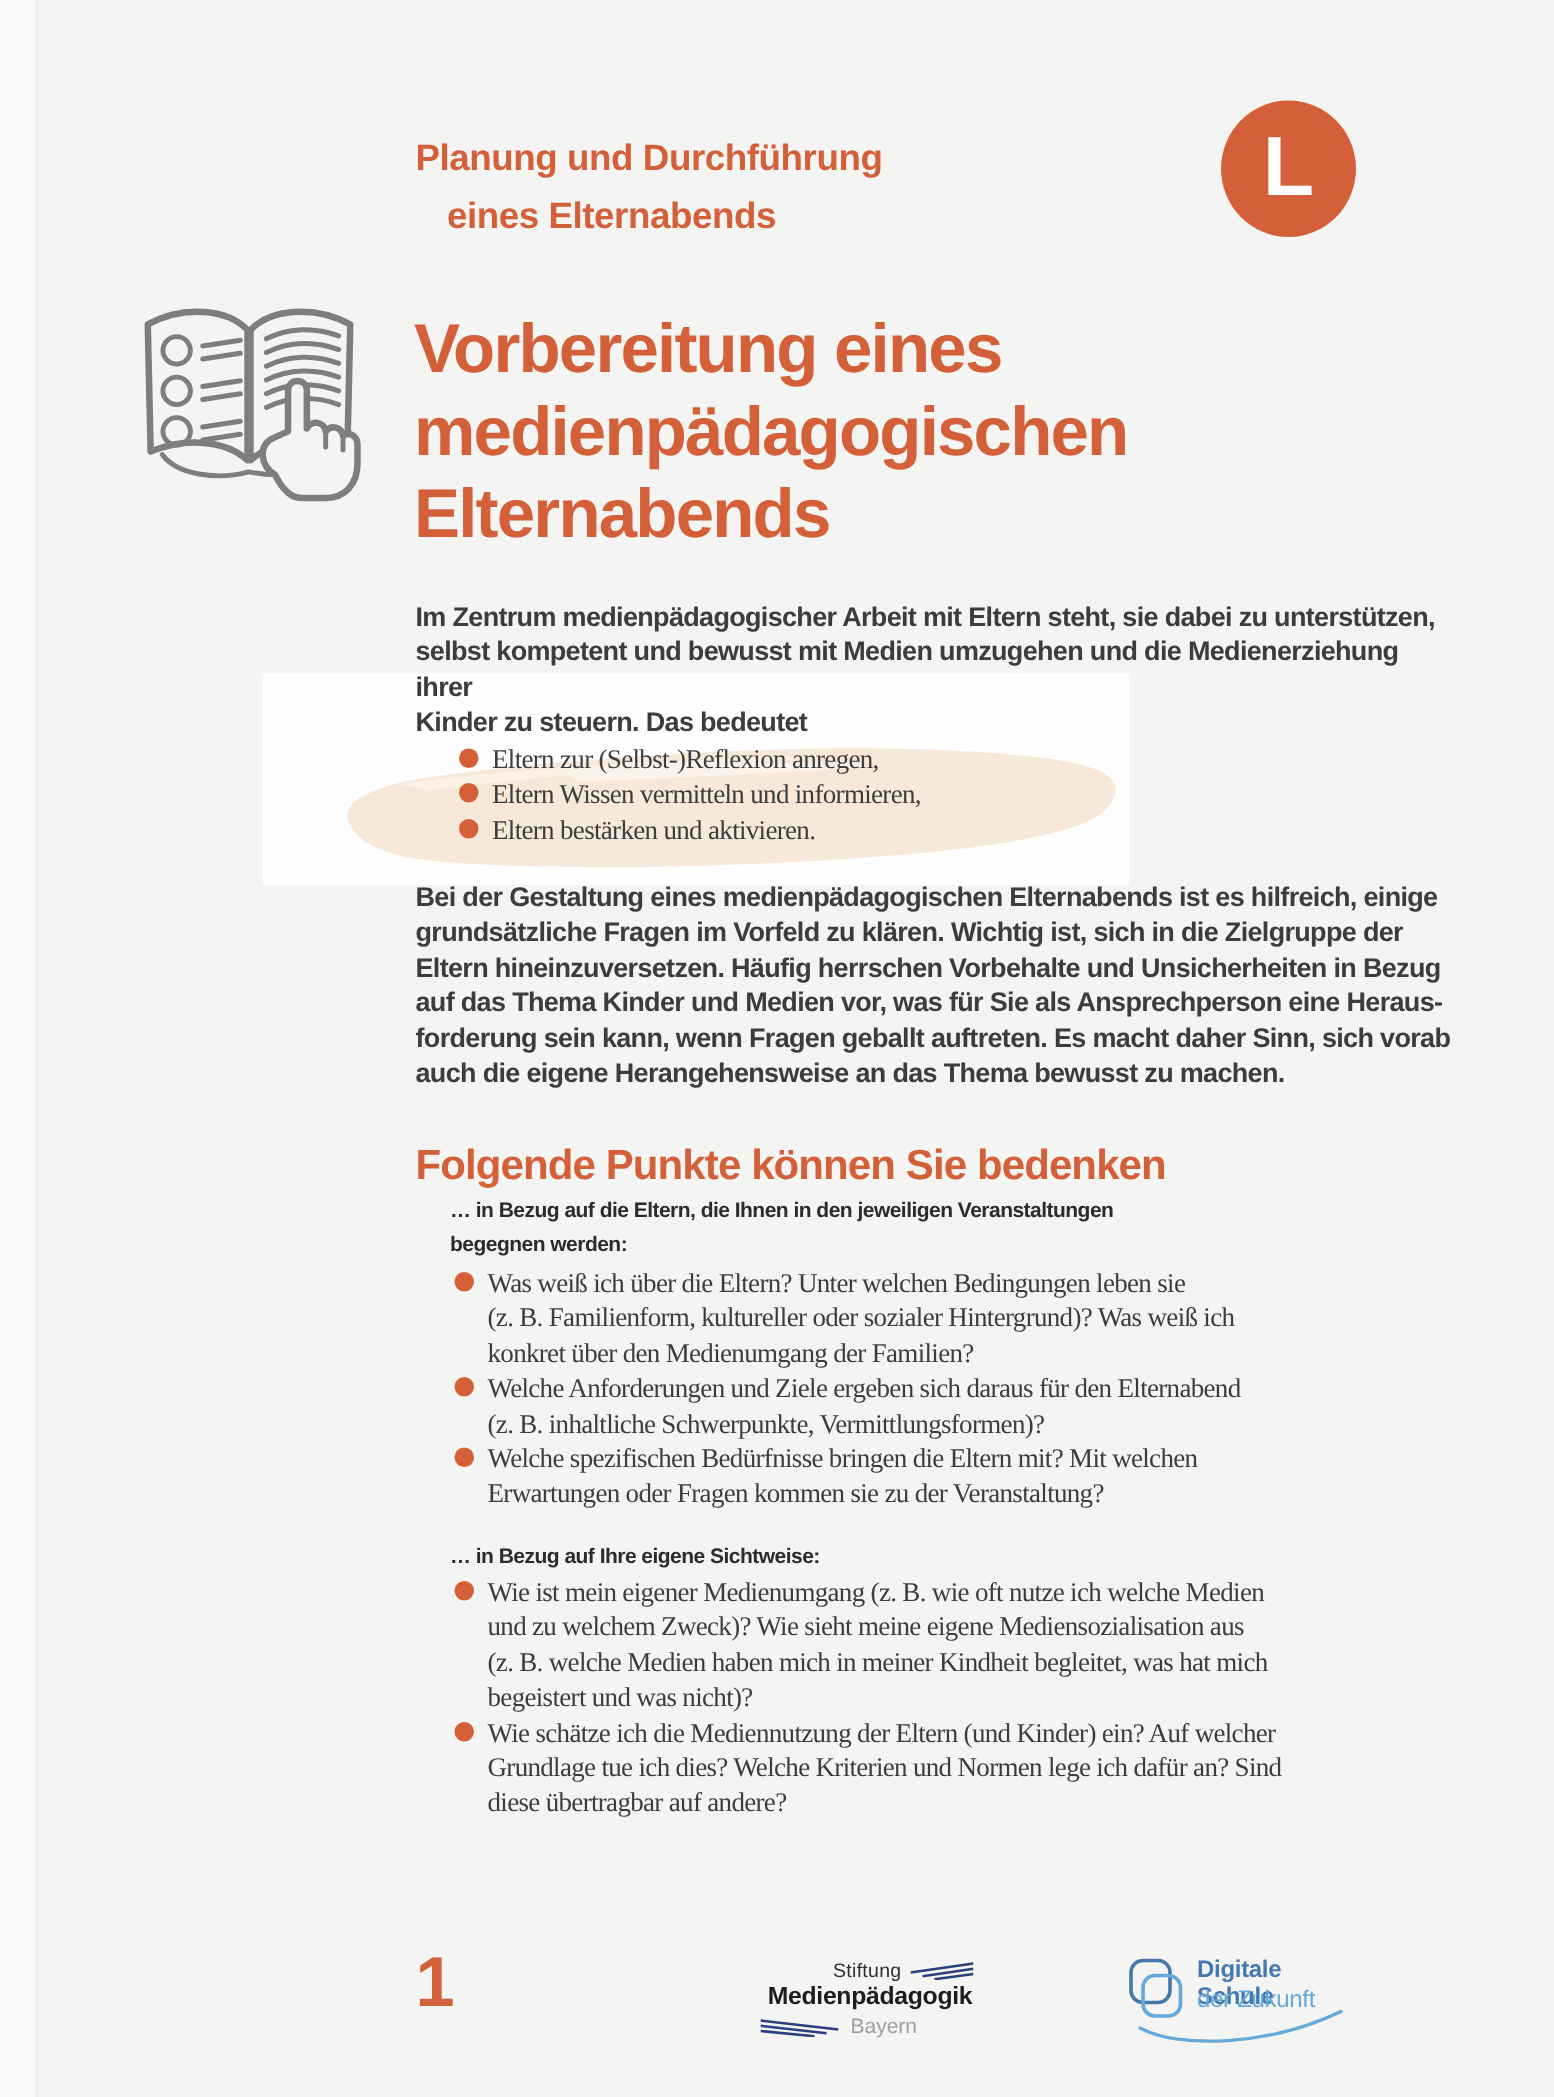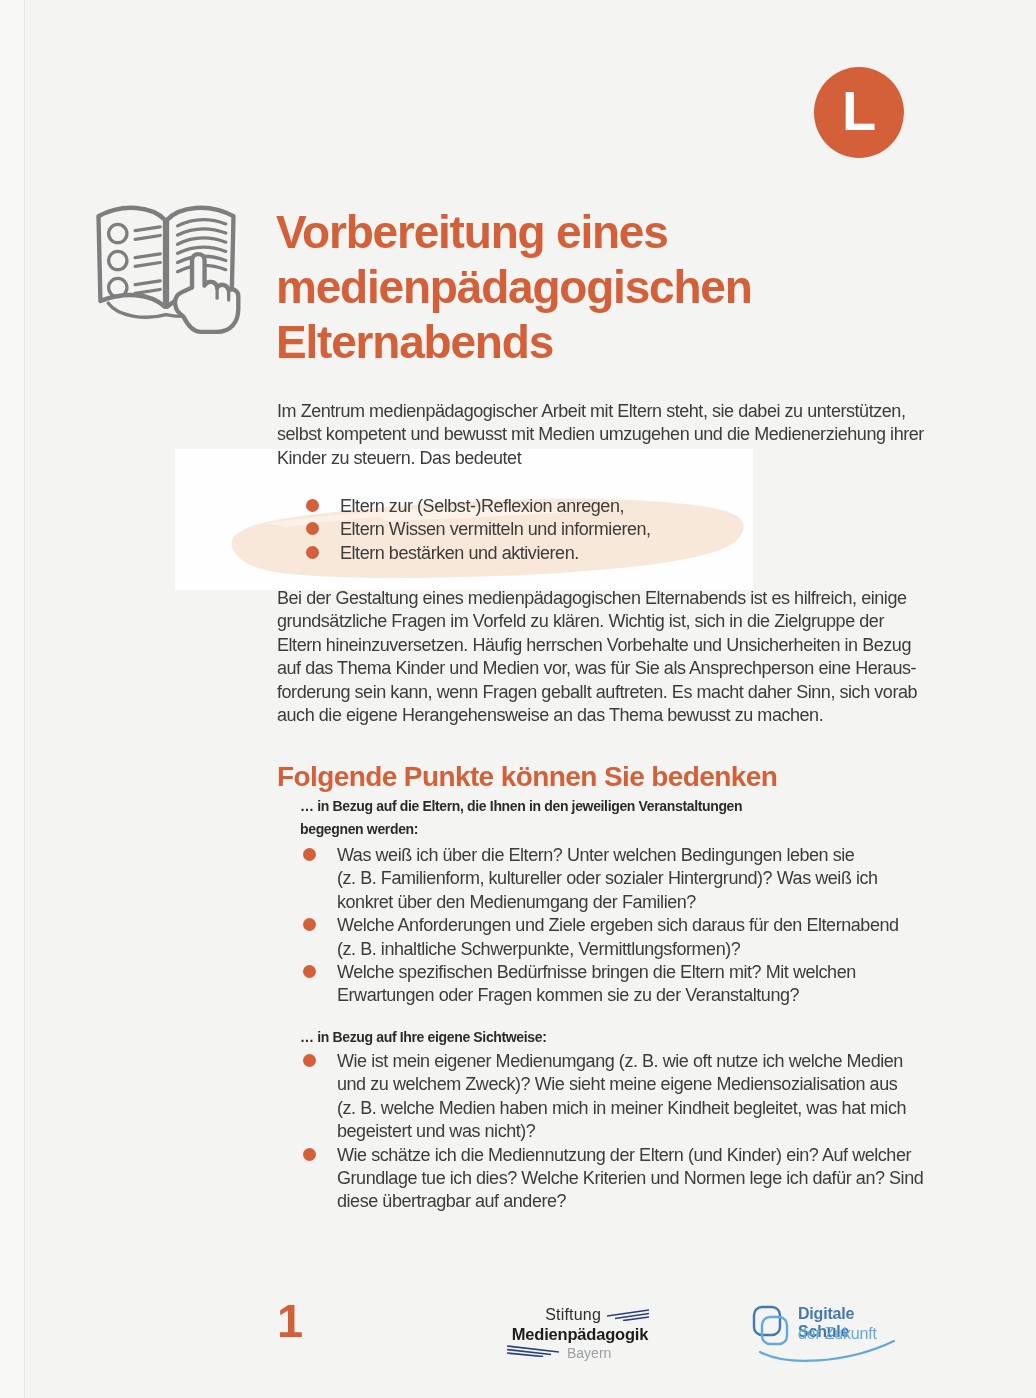--- a/index.html
+++ b/index.html
@@ -4,21 +4,21 @@
 <style>
   :root{
     --accent:#d4603a; --body-text:#3c3c3c; --heading-text:#2b2b2b;
     --highlight-brush:#f8e8d9; --logo-navy:#2a3f7e; --logo-blue:#4579ad; --logo-light-blue:#64a9da;
   }
   *{margin:0;padding:0;box-sizing:border-box;}
   html,body{background:#e9e9e7;}
   body{font-family:"Liberation Sans","DejaVu Sans",sans-serif;}
   .page{position:relative;width:1036px;height:1398px;background:#f4f4f2;overflow:hidden;margin:0 auto;}
   .abs{position:absolute;}
-  .pre{white-space:pre-line;}
+  .pre{white-space:pre-line;font-weight:bold;}
 
   .edge-strip{left:0;top:0;bottom:0;width:25px;background:#f8f8f7;border-right:1px solid #e6e6e4;}
 
   .kicker{left:277px;top:86px;color:var(--accent);font-weight:bold;font-size:24.5px;line-height:39px;letter-spacing:-0.3px;}
   .kicker .l2{display:block;padding-left:21px;}
 
   .badge{left:814px;top:67px;width:90px;height:91px;border-radius:50%;background:var(--accent);
          display:flex;align-items:center;justify-content:center;}
   .badge span{color:#fff;font-weight:bold;font-size:56px;line-height:1;transform:translateY(-2px);}
 
@@ -32,54 +32,58 @@
   .bodytext{color:var(--body-text);font-size:18px;line-height:23.4px;letter-spacing:-0.45px;}
   .intro{left:277px;top:400px;width:680px;}
   .body-par{left:277px;top:587px;width:690px;}
 
   .highlight-white{left:175px;top:449px;width:578px;height:141px;background:#fefefe;}
   .brush{left:226px;top:485px;width:523px;height:99px;}
 
   .goals{left:306px;top:495px;}
   .bullet-item{display:flex;align-items:flex-start;}
   .dot{width:13px;height:13px;border-radius:50%;background:var(--accent);margin-top:4px;flex:none;}
-  .bullet-text{margin-left:21px;white-space:pre-line;color:var(--body-text);font-size:18px;line-height:23.4px;letter-spacing:-0.45px;}
+  .bullet-text{margin-left:9px;white-space:pre-line;color:var(--body-text);font-size:18px;line-height:23.4px;letter-spacing:-0.45px;font-family:Liberation Serif, serif;}
 
   .section-heading{left:277px;top:760px;color:var(--accent);font-weight:bold;font-size:28px;line-height:34px;letter-spacing:-0.6px;}
   .subhead{color:var(--heading-text);font-weight:bold;font-size:14px;line-height:23.4px;letter-spacing:-0.35px;}
   .sub1{left:300px;top:795px;}
   .grp1{left:303px;top:844px;}
   .sub2{left:300px;top:1026px;}
   .grp2{left:303px;top:1050px;}
 
   .page-number{left:277px;top:1297px;color:var(--accent);font-weight:bold;font-size:47px;line-height:1;}
 
   .stiftung{left:505px;top:1306px;width:150px;display:flex;flex-direction:column;align-items:center;}
   .stiftung .r1{display:flex;align-items:center;gap:6px;align-self:flex-end;margin-right:6px;}
-  .stiftung .r1 .t{color:#2f2f2f;font-size:16px;letter-spacing:0.2px;}
+  .stiftung .r1 .t{color:#2f2f2f;font-size:13px;letter-spacing:0.2px;}
   .stiftung .r2{color:#1d1d1d;font-weight:bold;font-size:16.5px;letter-spacing:-0.2px;margin-top:1px;}
-  .stiftung .r3{display:flex;align-items:flex-start;gap:8px;align-self:flex-start;margin-top:1px;margin-left:2px;}
+  .stiftung .r3{display:flex;align-items:flex-end;gap:8px;align-self:flex-start;margin-top:1px;margin-left:2px;}
   .stiftung .r3 .t{color:#9aa0a6;font-size:14px;}
   .swoosh line{stroke:var(--logo-navy);stroke-width:1.7;}
 
   .digitale{left:746px;top:1294px;width:156px;height:82px;}
   .digitale .squares rect{fill:none;stroke-width:2.4;}
   .digitale .back{stroke:var(--logo-blue);}
   .digitale .front{stroke:var(--logo-light-blue);fill:#f4f4f2;}
   .digitale .curve{fill:none;stroke:var(--logo-light-blue);stroke-width:2.2;stroke-linecap:round;}
   .digitale .t1{position:absolute;left:52px;top:11px;color:var(--logo-blue);font-size:16px;letter-spacing:-0.2px;font-weight:bold;}
   .digitale .t2{position:absolute;left:52px;top:31px;color:var(--logo-light-blue);font-size:16px;letter-spacing:-0.2px;}
 </style>
 </head>
 <body>
 
 <div class="page">
 
   <div class="abs edge-strip"></div>
 
+  <div class="abs kicker">
+    <span class="l1">Planung und Durchführung</span>
+    <span class="l2">eines Elternabends</span>
+  </div>
   <div class="abs badge">
     <span>L</span>
   </div>
 
   <svg class="abs booklet" width="162" height="145" viewBox="0 0 168 148">
     <path d="M14,26 C40,12 70,16 83,30 L83,120 C68,106 40,104 16,114 Z"></path>
     <path d="M154,26 C128,12 98,16 85,30 L85,120 C100,106 128,104 152,114 Z"></path>
     <path class="thin" d="M24,116 C34,130 62,134 84,128 C108,133 132,128 144,117"></path>
     <circle cx="34" cy="44" r="9.5" class="thin"></circle>
     <circle cx="34" cy="72" r="9.5" class="thin"></circle>

